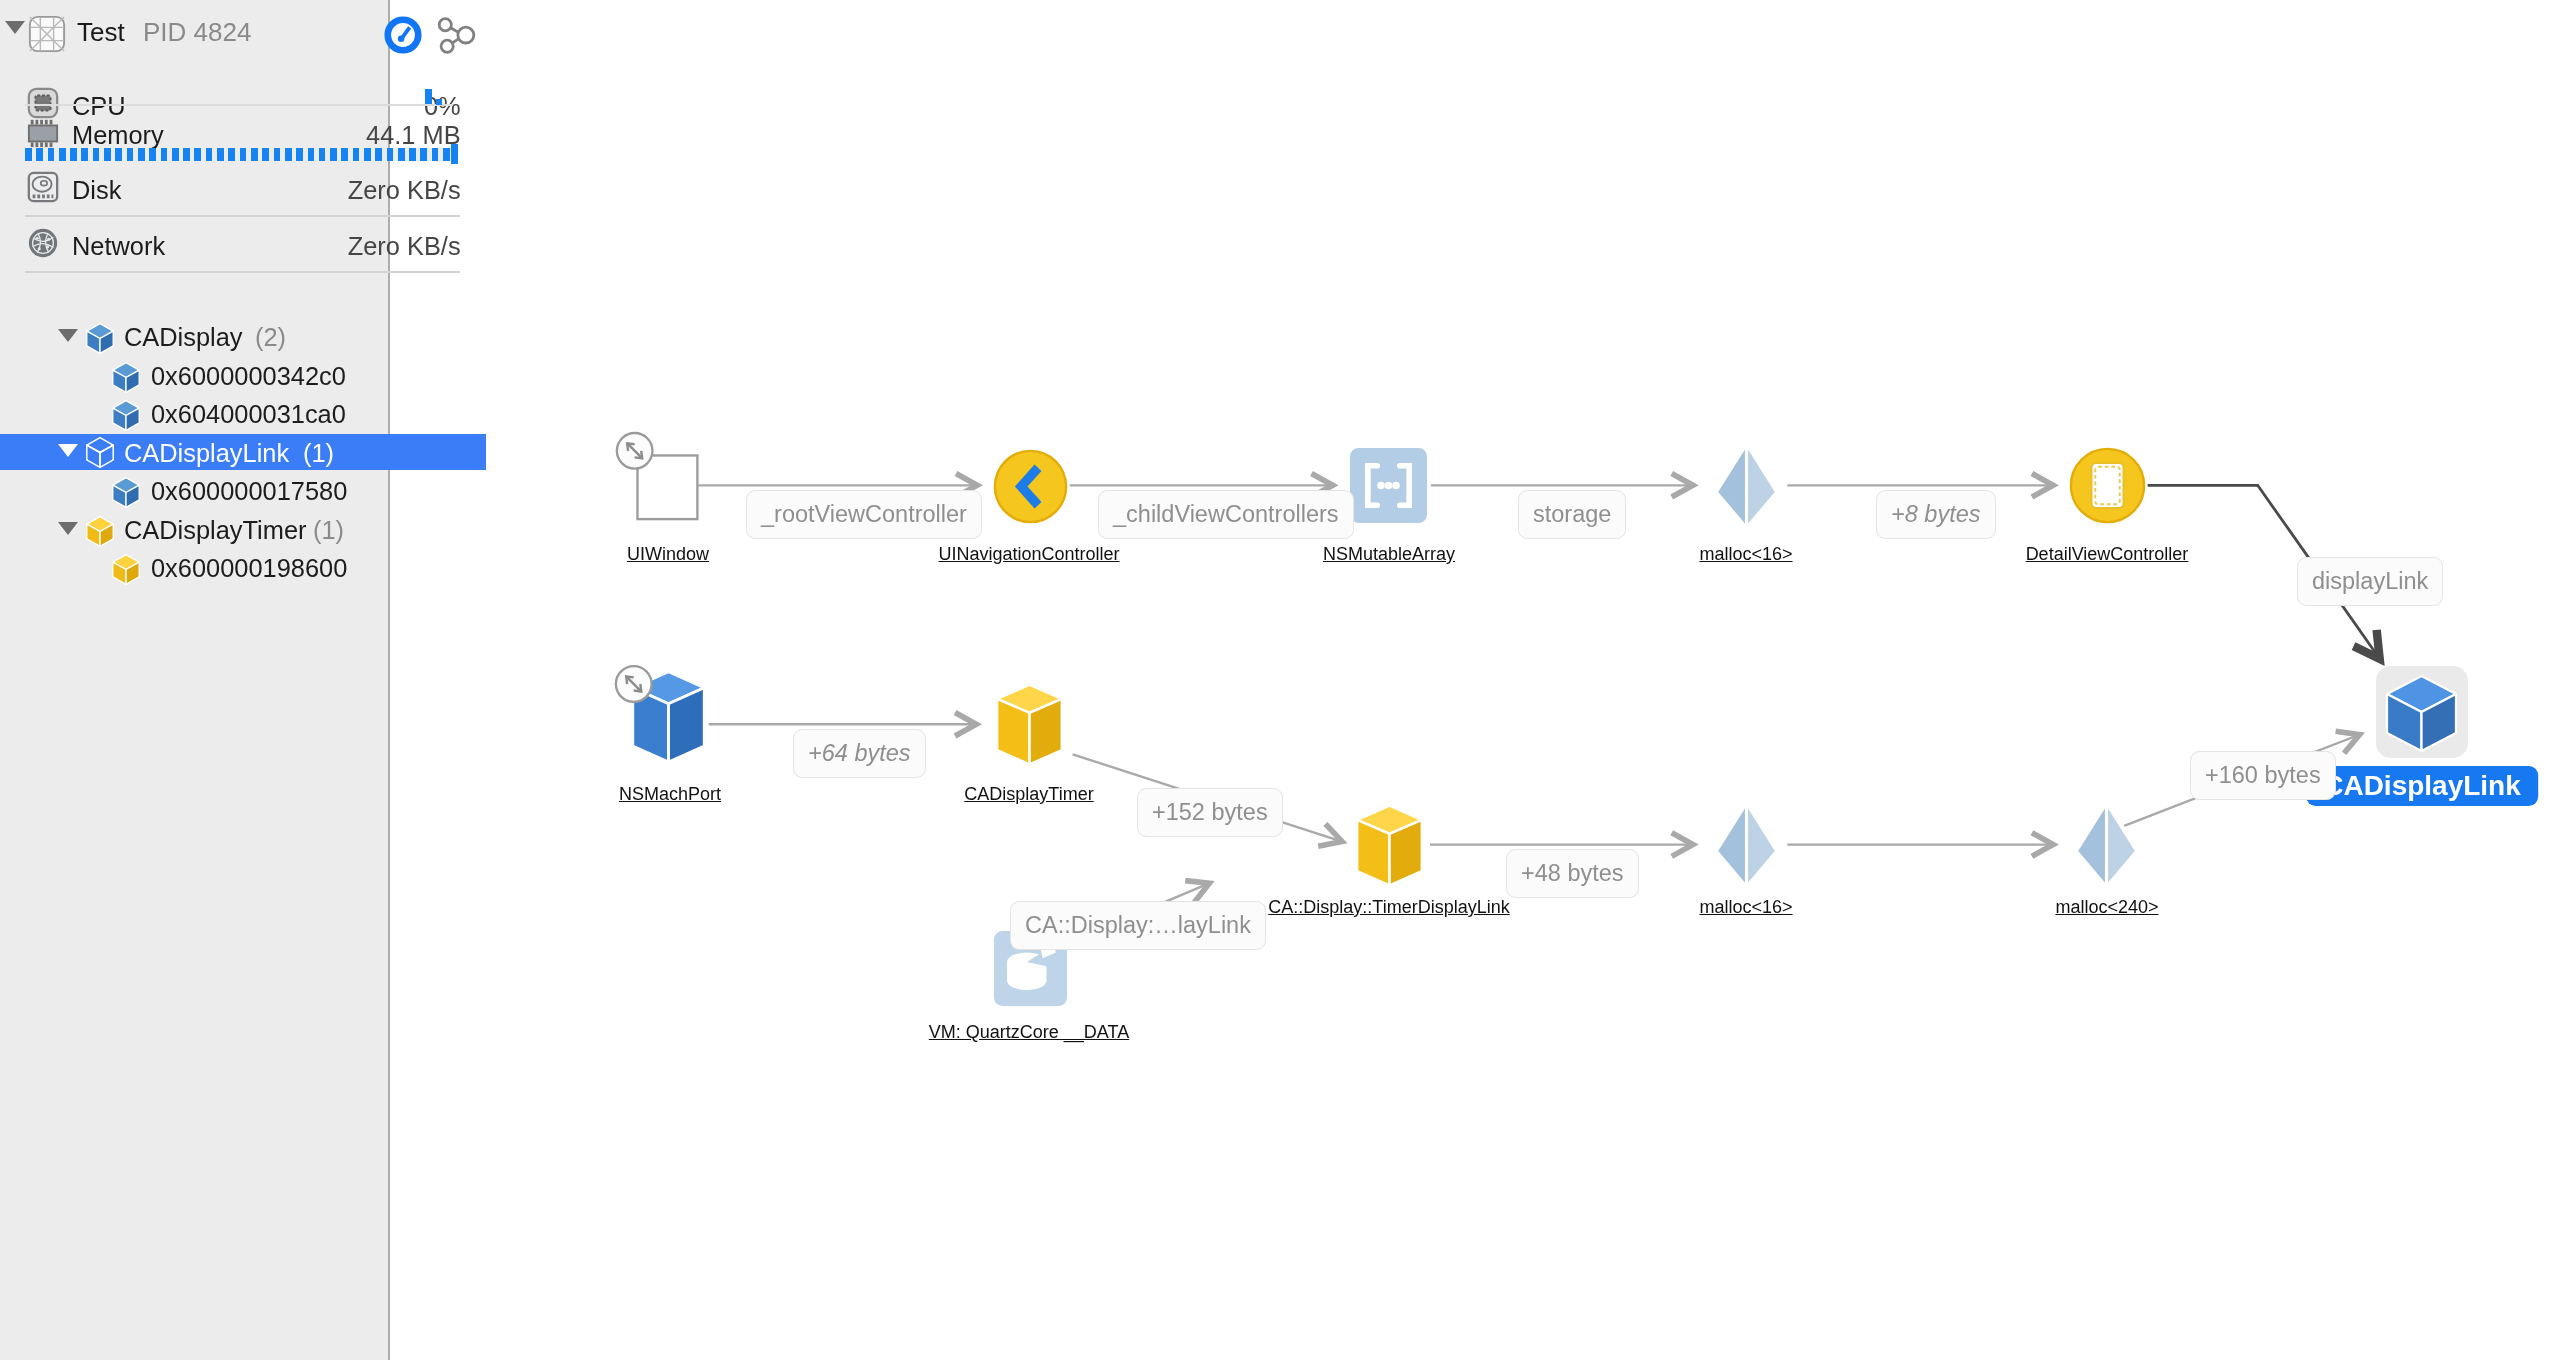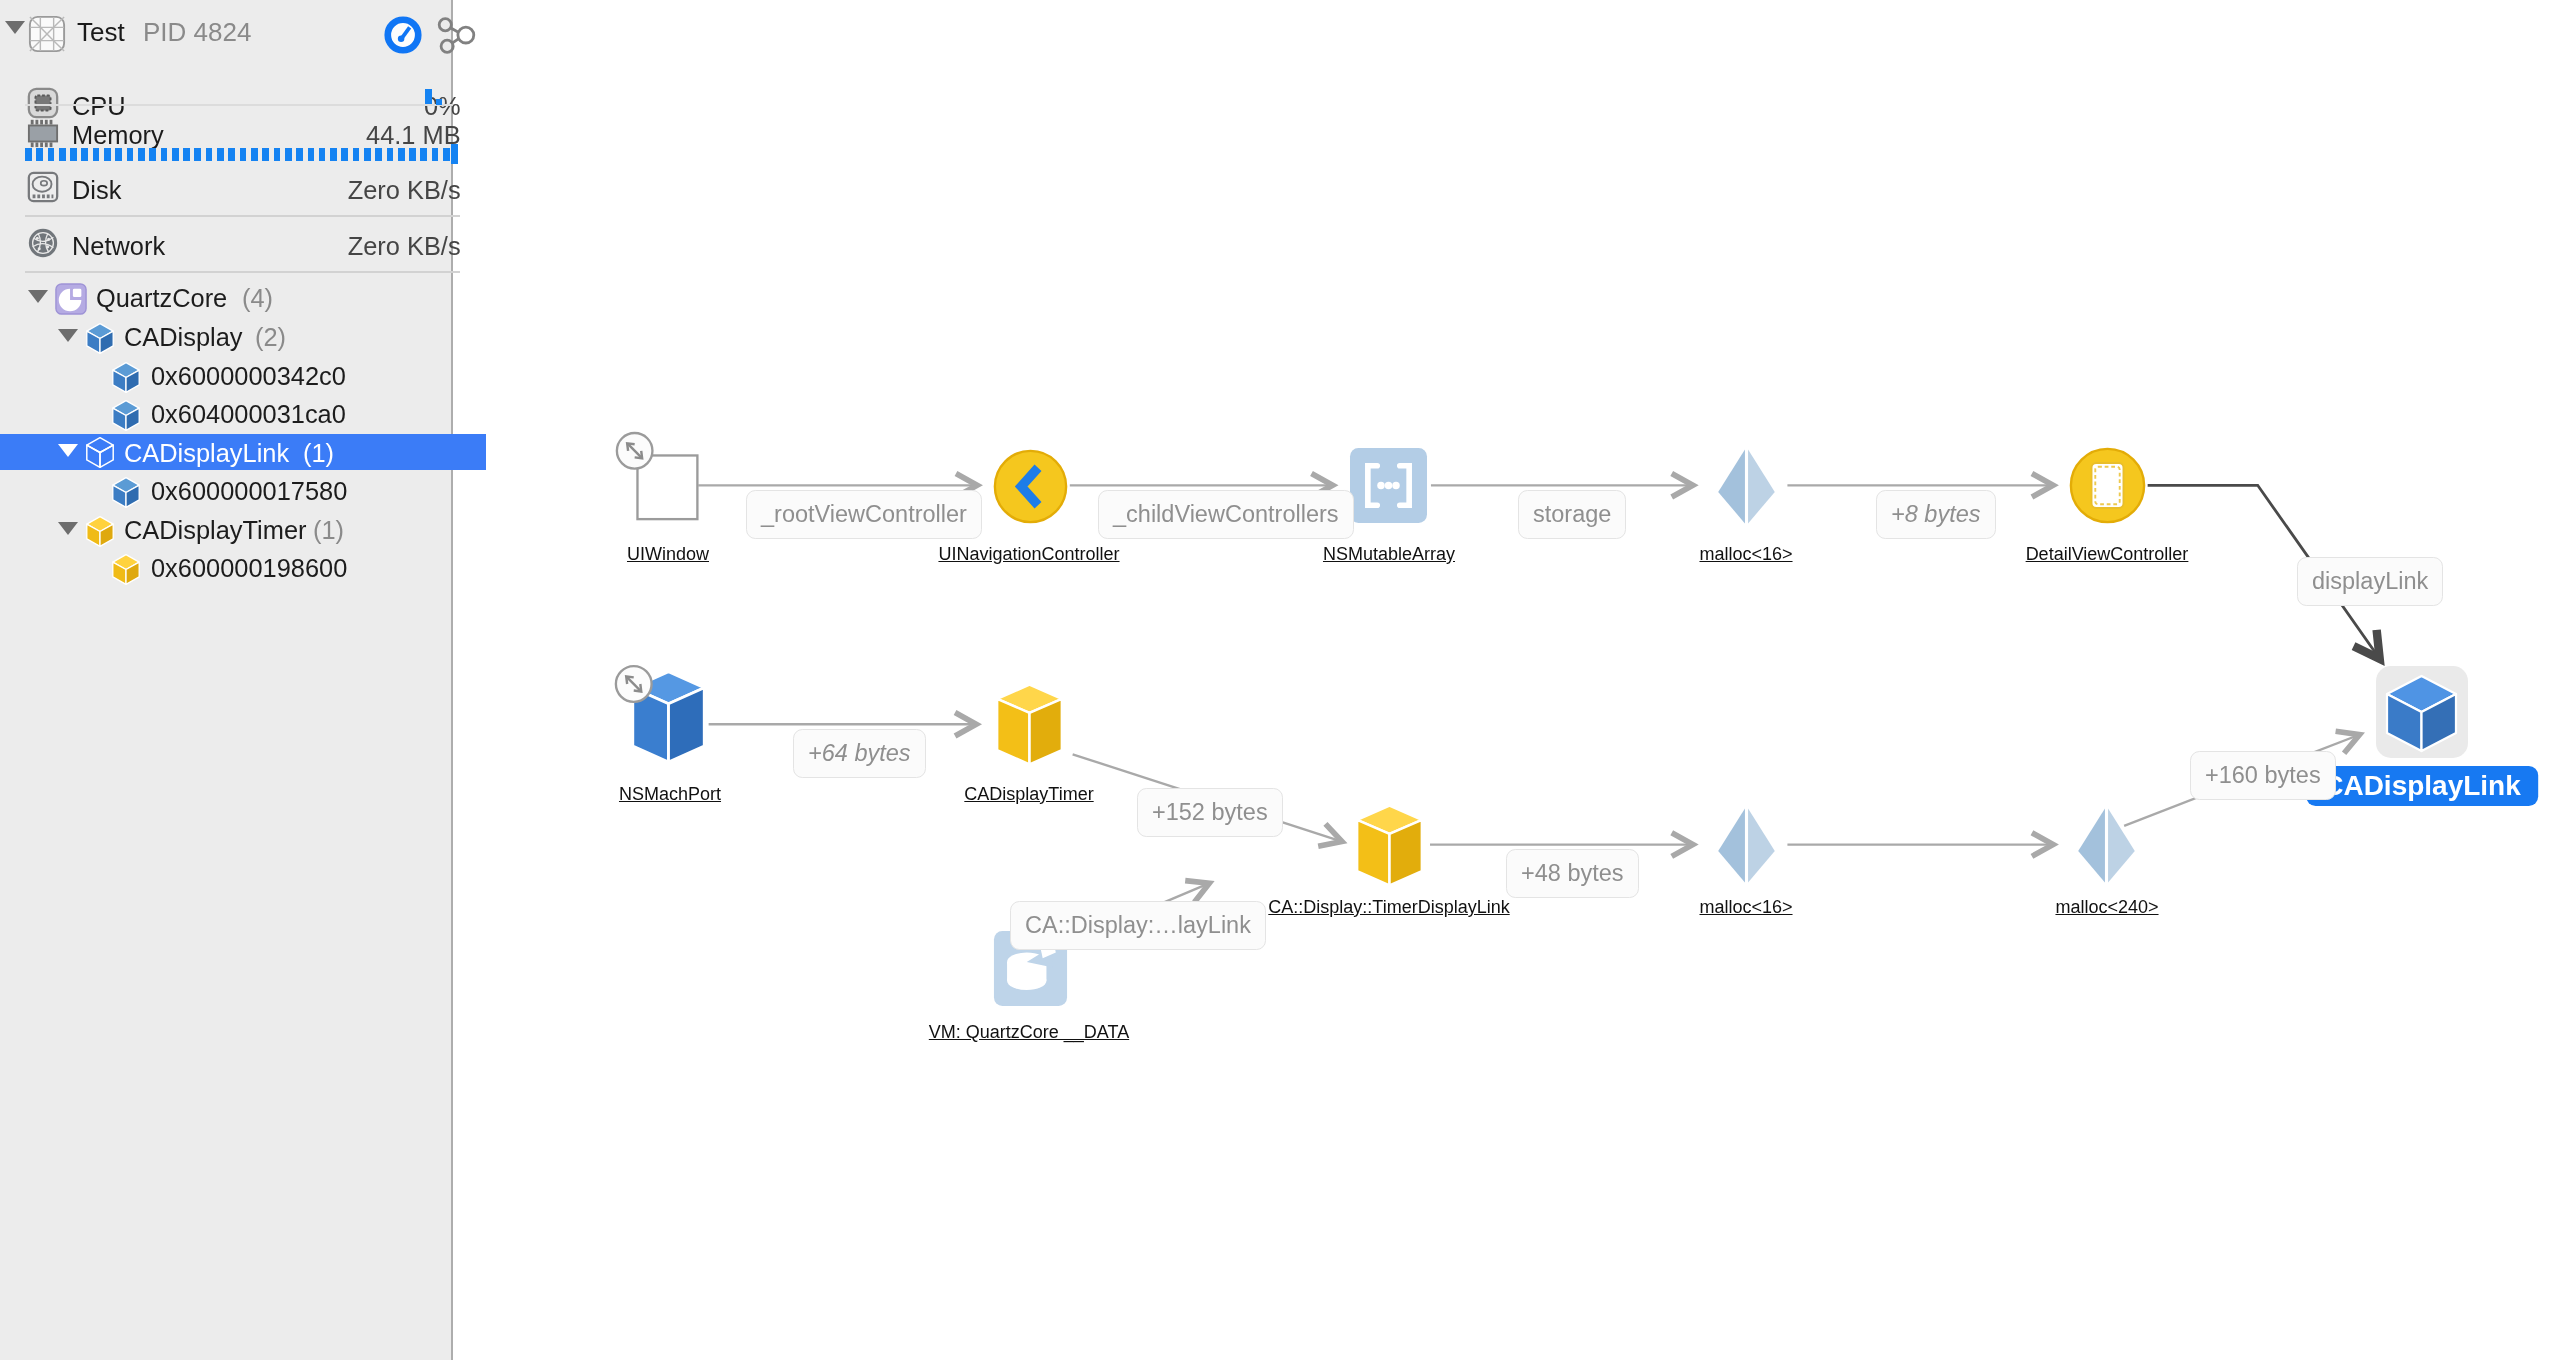--- a/index.html
+++ b/index.html
@@ -1,21 +1,21 @@
 <!DOCTYPE html>
 <html style="font-size:15px"><head>
 <meta charset="utf-8">
 <style>
   * { margin:0; padding:0; box-sizing:border-box; }
   html,body { width:2576px; height:1360px; background:#ffffff; overflow:hidden;
               font-family:"Liberation Sans", sans-serif; }
   .abs { position:absolute; }
 
   
-  #sidebar { position:absolute; left:0; top:0; width:453px; height:1360px;
+  #sidebar { position:absolute; left:0; top:0; width:390px; height:1360px;
              background:#ececec; border-right:2.8px solid #adadad; }
   .srow { position:absolute; left:0; width:486px; height:43px; }
   .srow .lbl { position:absolute; font-size:25.4px; color:#1c1c1c; top:5.6px; }
   .srow .val { position:absolute; right:25.4px; font-size:25.4px; color:#454545; top:5.6px; }
   .sep { position:absolute; left:25.4px; width:435px; height:1.9px; background:#d2d2d2; }
   .tri { width:0; height:0; border-left:10.3px solid transparent;
          border-right:10.3px solid transparent; border-top:13px solid #6d6d6d;
          position:absolute; }
   .hdr-name { font-size:26px; color:#1a1a1a; }
   .hdr-pid  { font-size:26px; color:#8a8a8a; }
@@ -164,30 +164,20 @@
           <circle cx="24" cy="14" r="1.6"></circle>
         <circle cx="14" cy="24" r="1.6"></circle>
           <circle cx="23" cy="22" r="1.6"></circle>
       </g>
     </svg>
     <span class="lbl" style="left:72px;">Network</span>
     <span class="val">Zero KB/s</span>
   </div>
   <div class="sep" style="top:271px;"></div>
 
-  <div class="trow" style="top:279px;">
-    <span class="tri" style="left:28px; top:11.3px;"></span>
-    <svg class="ticon" style="left:55px;" width="32" height="32" viewBox="0 0 34 34">
-      <rect x="1" y="1" width="32" height="32" rx="6" fill="#b5abe3" stroke="#9e93d6" stroke-width="1.5"></rect>
-      <path d="M16,18 L16,6 A12,12 0 1 0 28,18 Z" fill="#ffffff"></path>
-      <rect x="19" y="6" width="9" height="9" rx="1.5" fill="#ffffff"></rect>
-    </svg>
-    <span class="tlabel" style="left:96px;">QuartzCore</span>
-    <span class="tcount" style="left:242px;">(4)</span>
-  </div>
 
   <div class="trow" style="top:318px;">
     <span class="tri" style="left:58px; top:11.3px;"></span>
     <svg class="ticon" style="left:85px;" width="30" height="33" viewBox="0 0 36 40">
       <g stroke="#ffffff" stroke-width="1.6" stroke-linejoin="round">
         <polygon points="18,2 34,11 18,20 2,11" fill="#5b9bd5"></polygon>
         <polygon points="2,11 18,20 18,38 2,29" fill="#3c7dc4"></polygon>
         <polygon points="34,11 18,20 18,38 34,29" fill="#2f6cb0"></polygon>
       </g>
     </svg>

